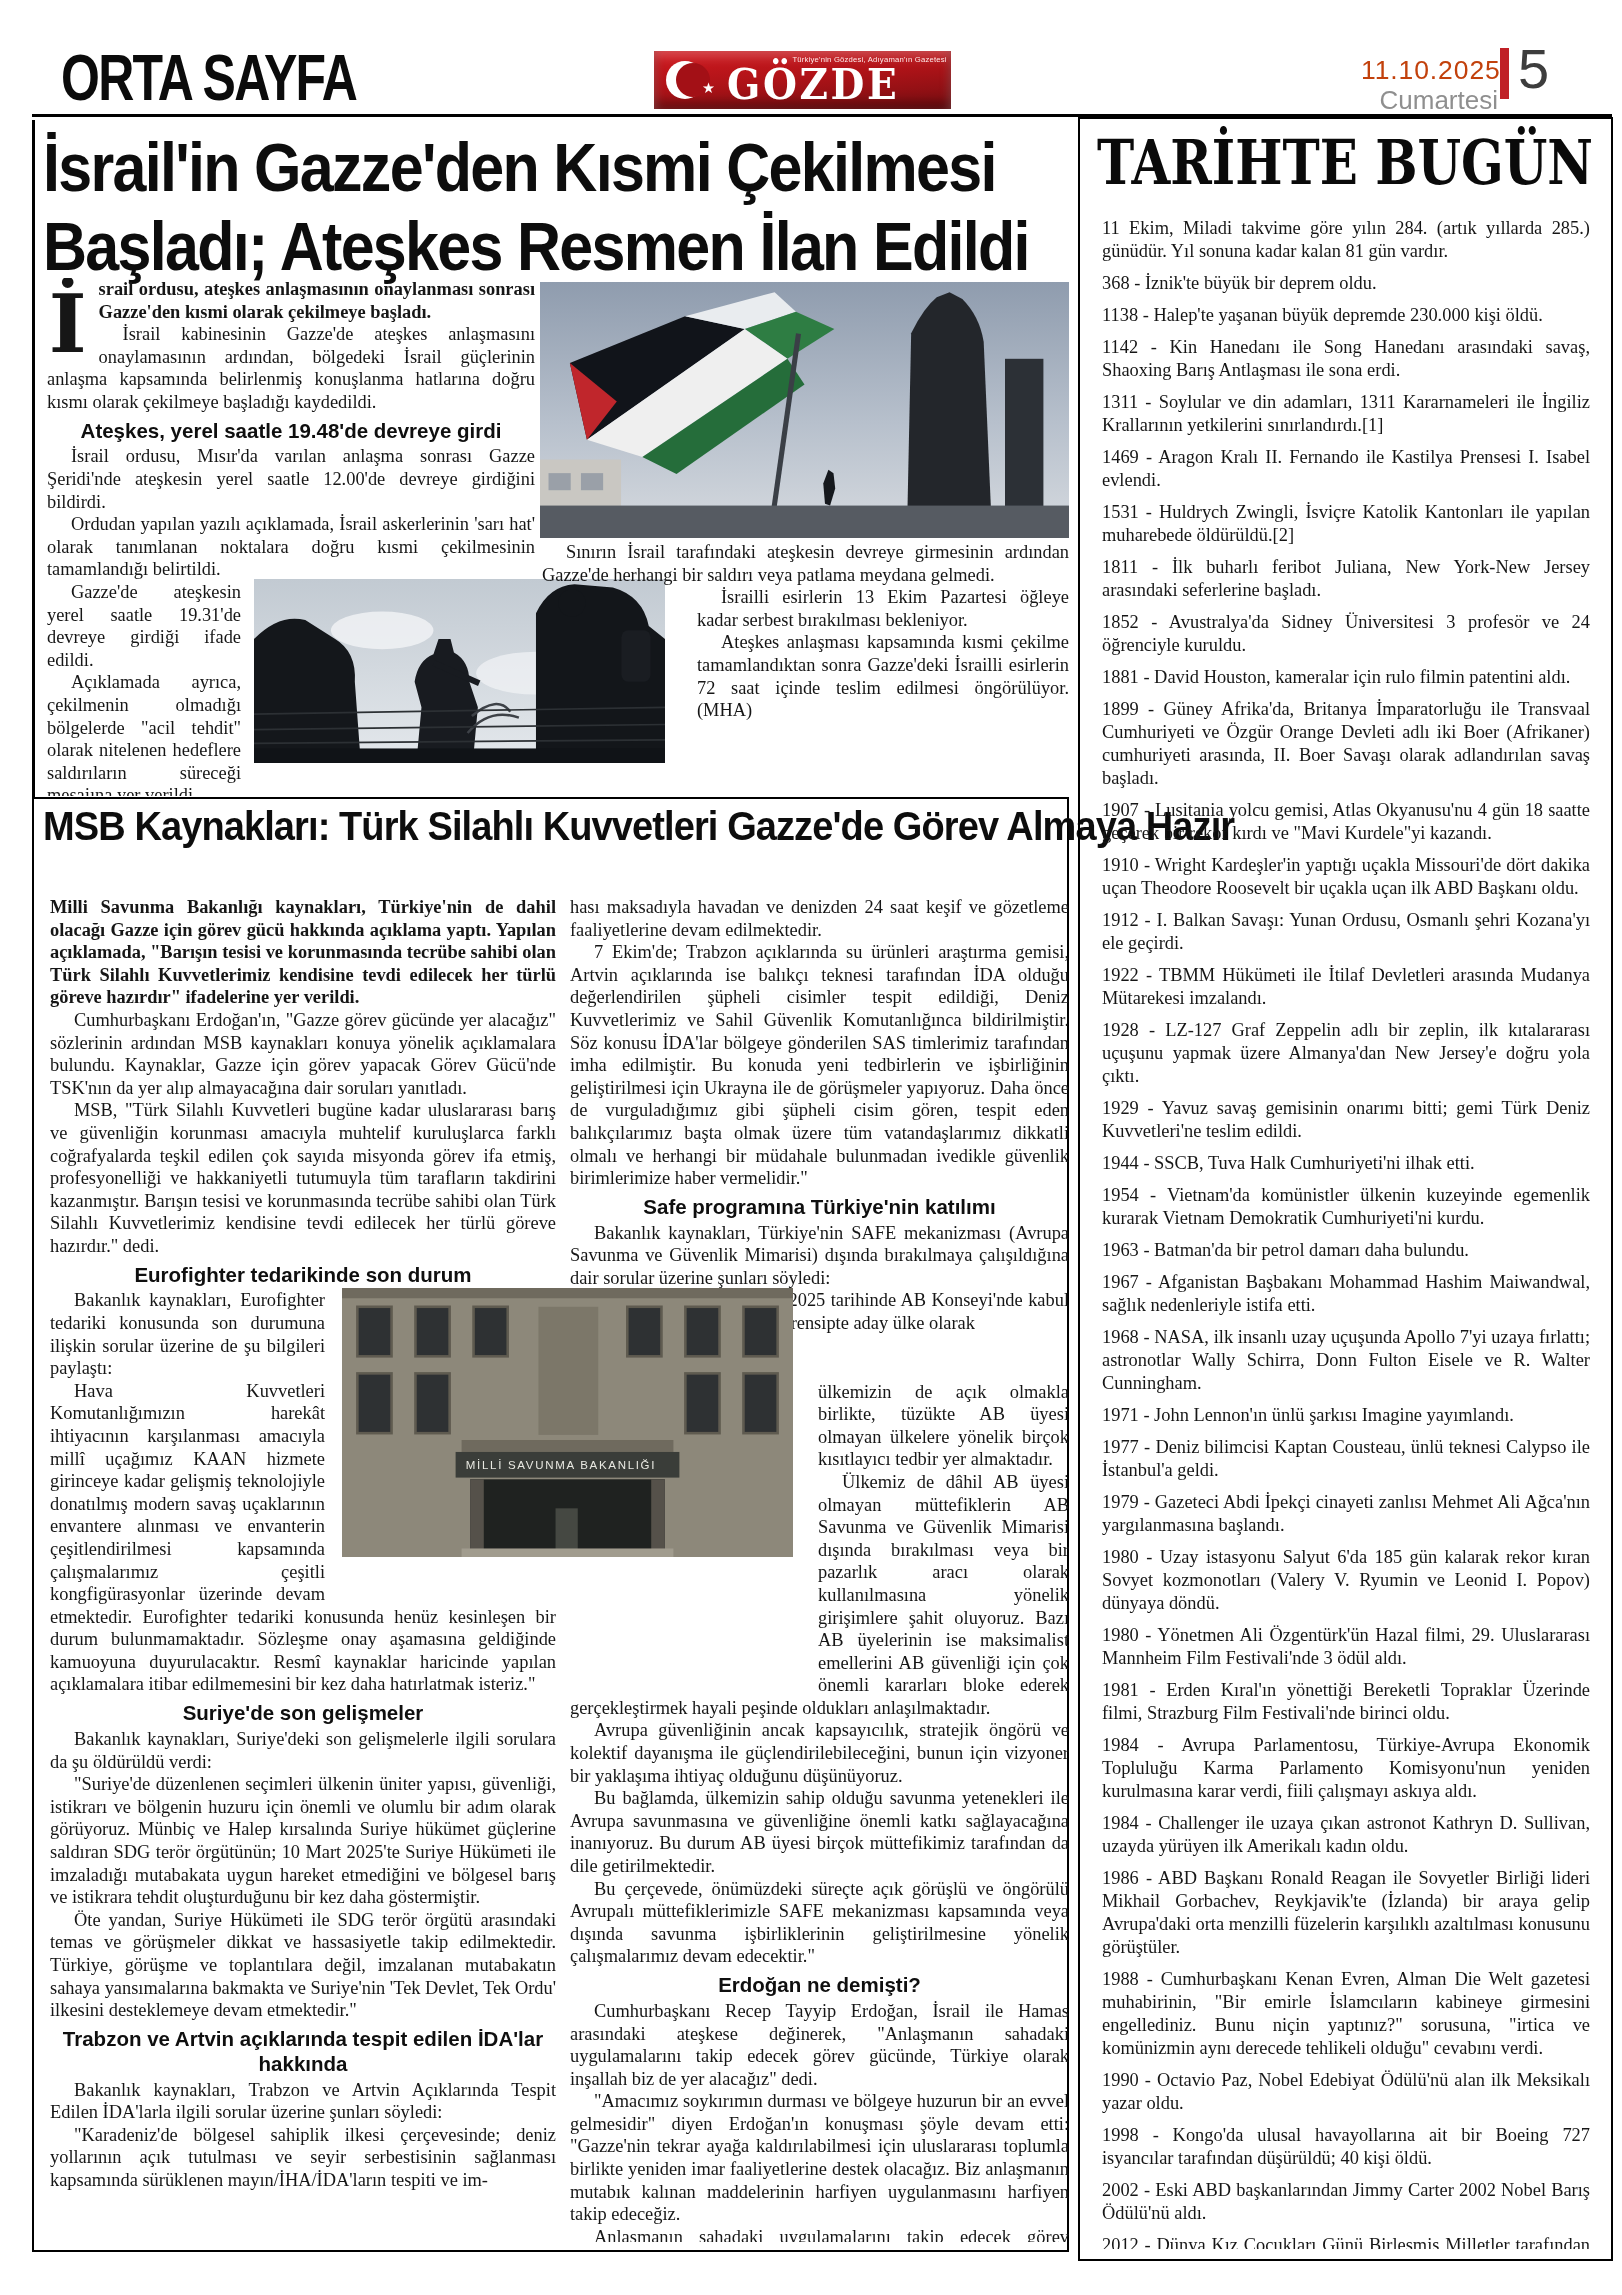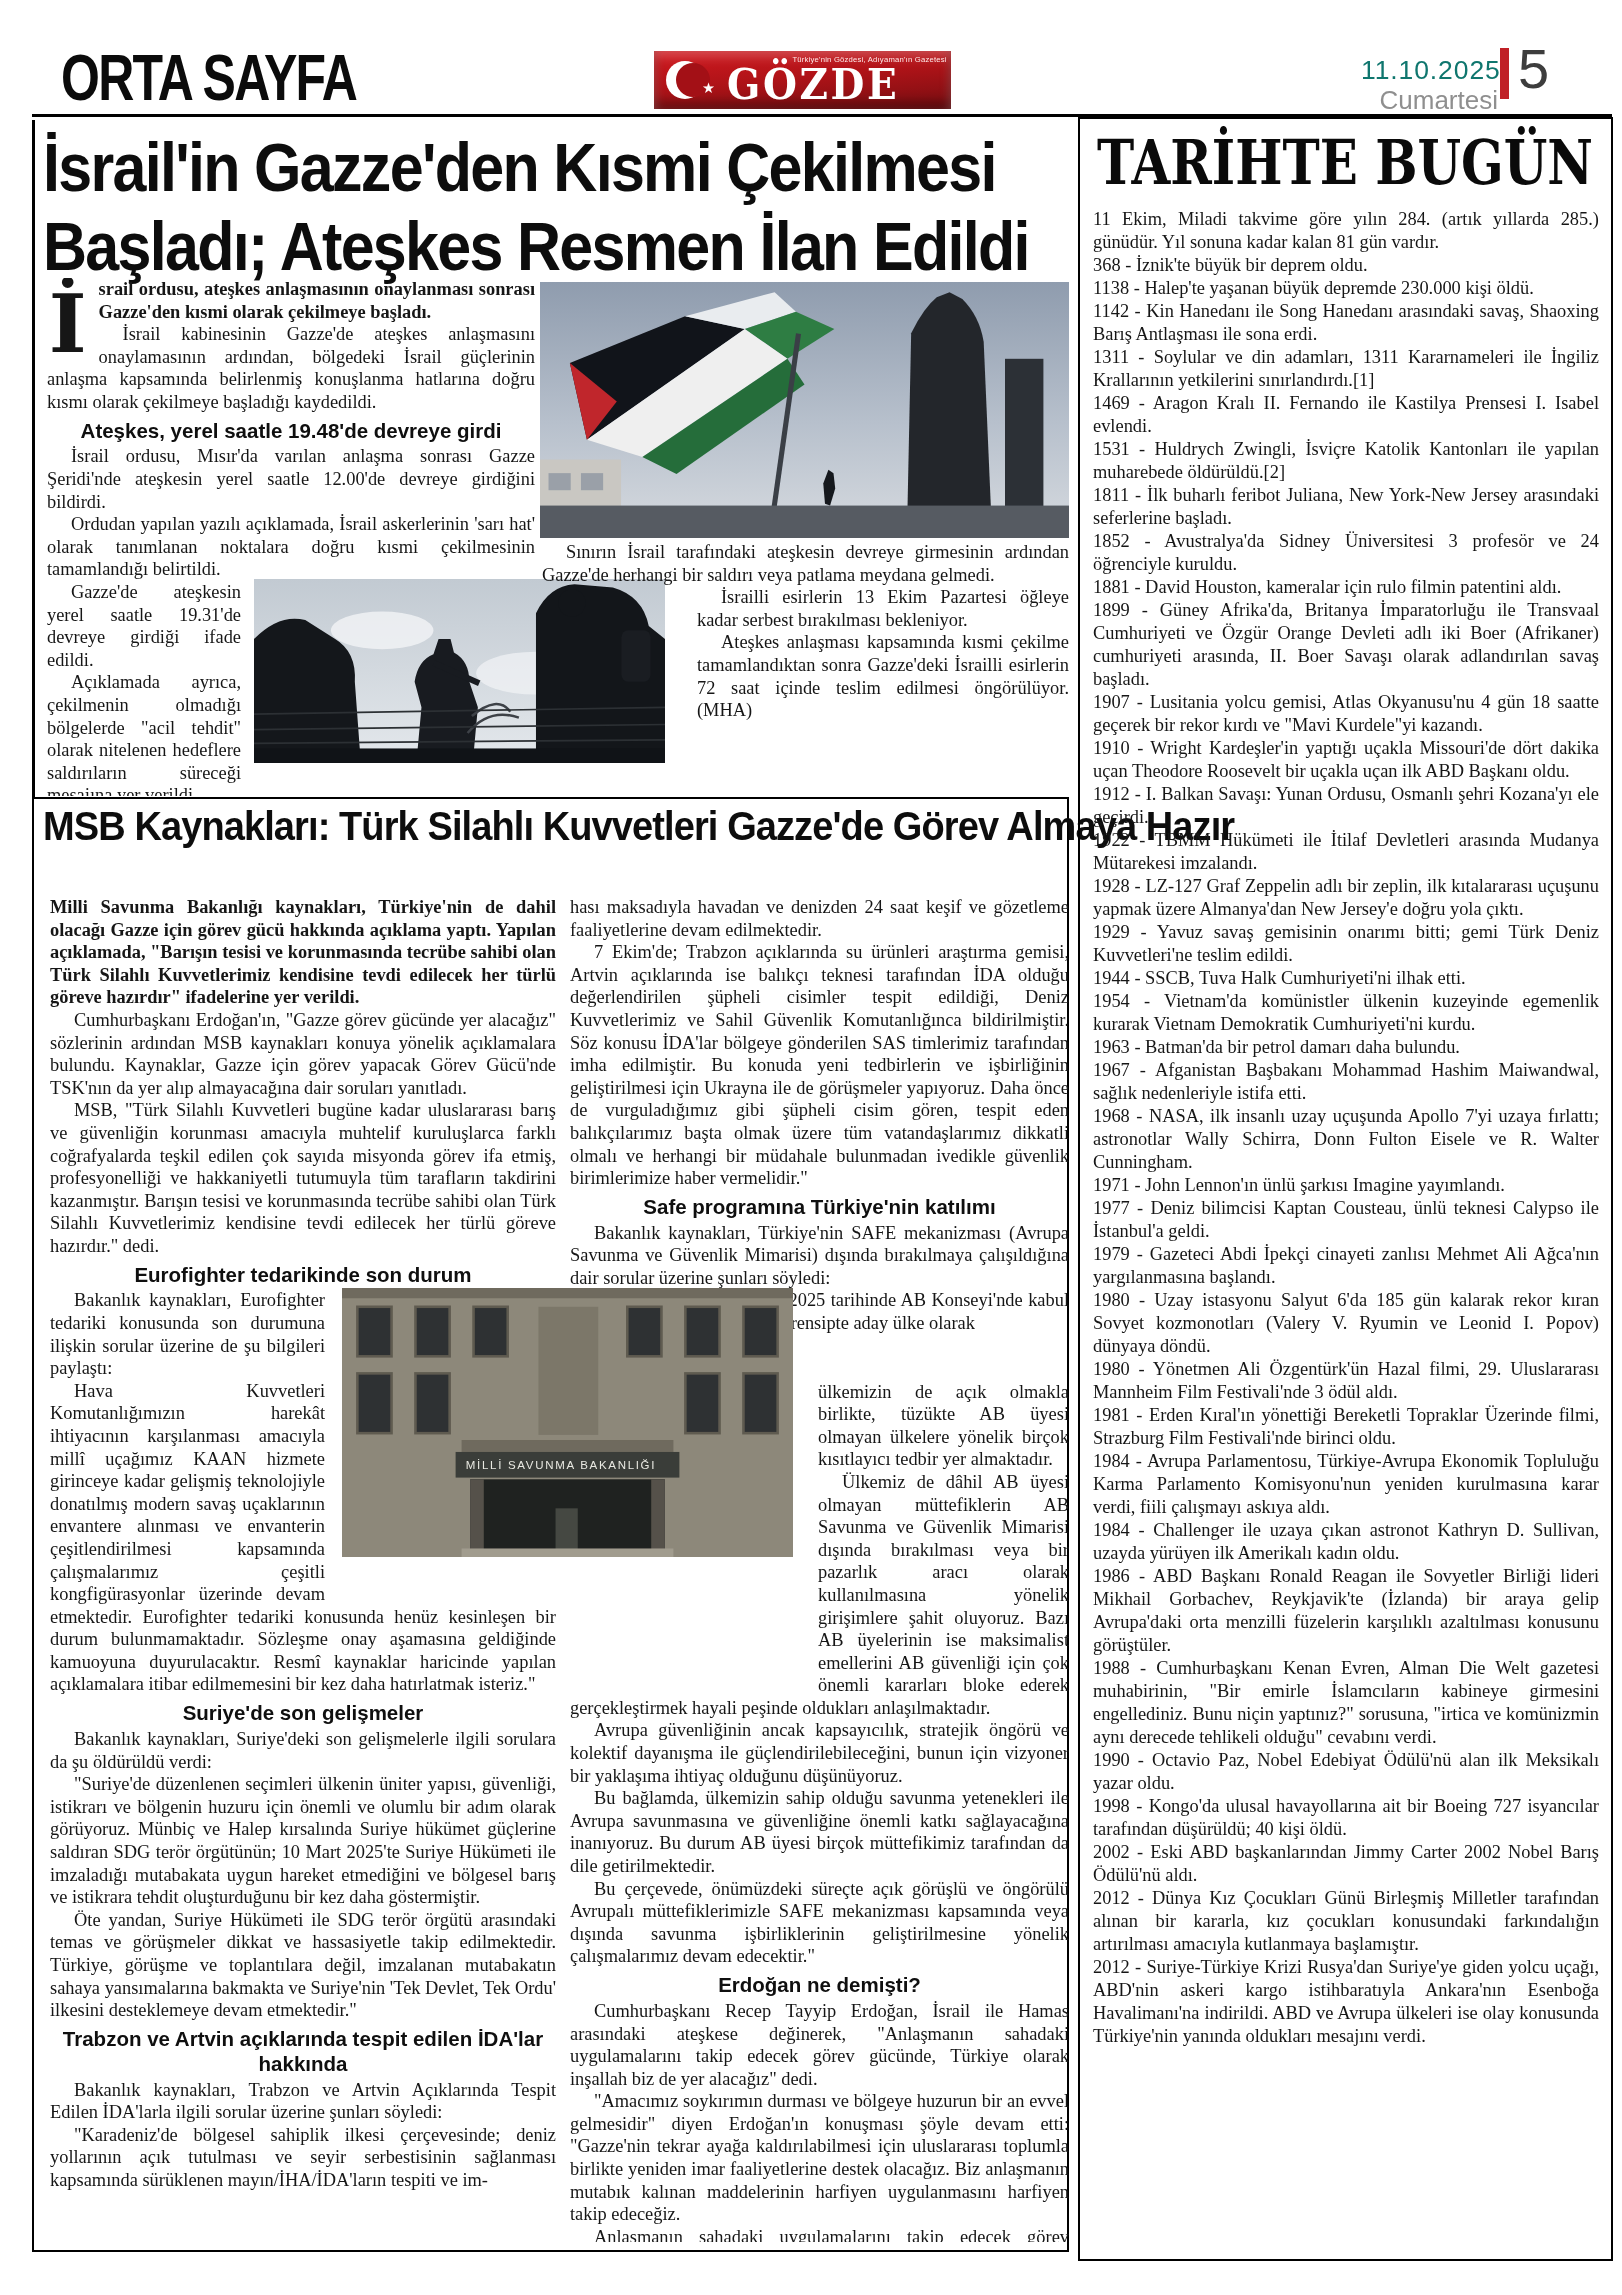--- a/index.html
+++ b/index.html
@@ -12,21 +12,21 @@
   #logo{left:654px;top:51px;width:297px;height:58px;background:linear-gradient(175deg,#d21a20 0%,#b01318 45%,#8e1014 78%,#7a0c10 100%);
       box-shadow:inset 0 5.1px 12px rgba(255,255,255,.25), inset 0 -6.8px 10.2px rgba(0,0,0,.35);overflow:hidden;}
   #logo .crescent{position:absolute;left:12px;top:10.2px;width:38px;height:38px;border-radius:50%;background:#ffffff;}
   #logo .crescent:after{content:"";position:absolute;left:10.2px;top:1.7px;width:34px;height:34px;border-radius:50%;background:#a31016;}
   #logo .star{position:absolute;left:48px;top:29px;color:#fff;font-size:14.5px;}
   #logo .word{position:absolute;left:73px;top:6.8px;font-family:"DejaVu Serif",serif;font-weight:bold;
       font-size:39px;color:#ffffff;letter-spacing:2.6px;transform:scaleY(1.12);transform-origin:top left;}
   #logo .tagline{position:absolute;right:4.3px;top:4.3px;font-family:"Liberation Sans",sans-serif;
       font-size:7.7px;color:#ffe9e9;letter-spacing:0.2px;}
   #date-line{left:1361px;top:55px;width:137px;text-align:right;font-family:"Liberation Sans",sans-serif;
-      font-size:26.5px;color:#0f766e;letter-spacing:0.9px;white-space:nowrap;}
+      font-size:26.5px;color:#c2410c;letter-spacing:0.9px;white-space:nowrap;}
   #day-line{left:1361px;top:85px;width:137px;text-align:right;font-family:"Liberation Sans",sans-serif;
       font-size:26px;color:#8f8f8f;}
   #red-bar{left:1500px;top:48px;width:9.4px;height:51px;background:#c02026;}
   #page-num{left:1518px;top:36px;font-family:"Liberation Sans",sans-serif;font-size:56px;color:#3d3d3d;}
   #header-rule{left:32px;top:114px;width:1580px;height:2.6px;background:#000;}
   
   #a1-rule-left{left:32px;top:120px;width:2.6px;height:677px;background:#000;}
   .headline{left:43px;width:1029px;font-family:"Liberation Sans",sans-serif;font-weight:bold;
       color:#0d0d0d;font-size:61px;letter-spacing:-1.7px;white-space:nowrap;transform:scaleY(1.12);transform-origin:top left;}
   #hl1{top:128px;} #hl2{top:207px;}
@@ -54,21 +54,21 @@
   #a2-box{left:32px;top:797px;width:1037px;height:1455px;border:2.6px solid #000;box-sizing:border-box;}
   #a2-headline{left:43px;top:804px;width:1025px;text-align:center;font-family:"Liberation Sans",sans-serif;
       font-weight:bold;font-size:38px;letter-spacing:-0.9px;color:#0d0d0d;transform:scaleY(1.05);transform-origin:top center;white-space:nowrap;}
   #a2-colA{left:50px;top:850px;width:506px;height:1392px;}
   #a2-colB{left:570px;top:850px;width:499px;height:1392px;}
   
   #history-box{left:1078px;top:117px;width:535px;height:2144px;border:2.6px solid #000;box-sizing:border-box;}
   #history-title{left:1083px;top:125px;width:524px;text-align:center;font-family:"DejaVu Serif",serif;
       font-weight:bold;font-size:50px;letter-spacing:0px;color:#0a0a0a;transform:scaleY(1.25);transform-origin:top center;white-space:nowrap;}
   #history-list{left:1093px;top:208px;width:506px;height:2041px;font-size:18.4px;line-height:23px;text-align:justify;overflow:hidden;}
-  #history-list p{margin:0;}
+  #history-list p{margin:9px;}
 </style>
 </head>
 <body>
 
 <div id="page">
 
   <div class="abs" id="orta-sayfa">ORTA SAYFA</div>
   <div class="abs" id="logo">
     <span class="crescent"></span>
     <span class="star">★</span>

